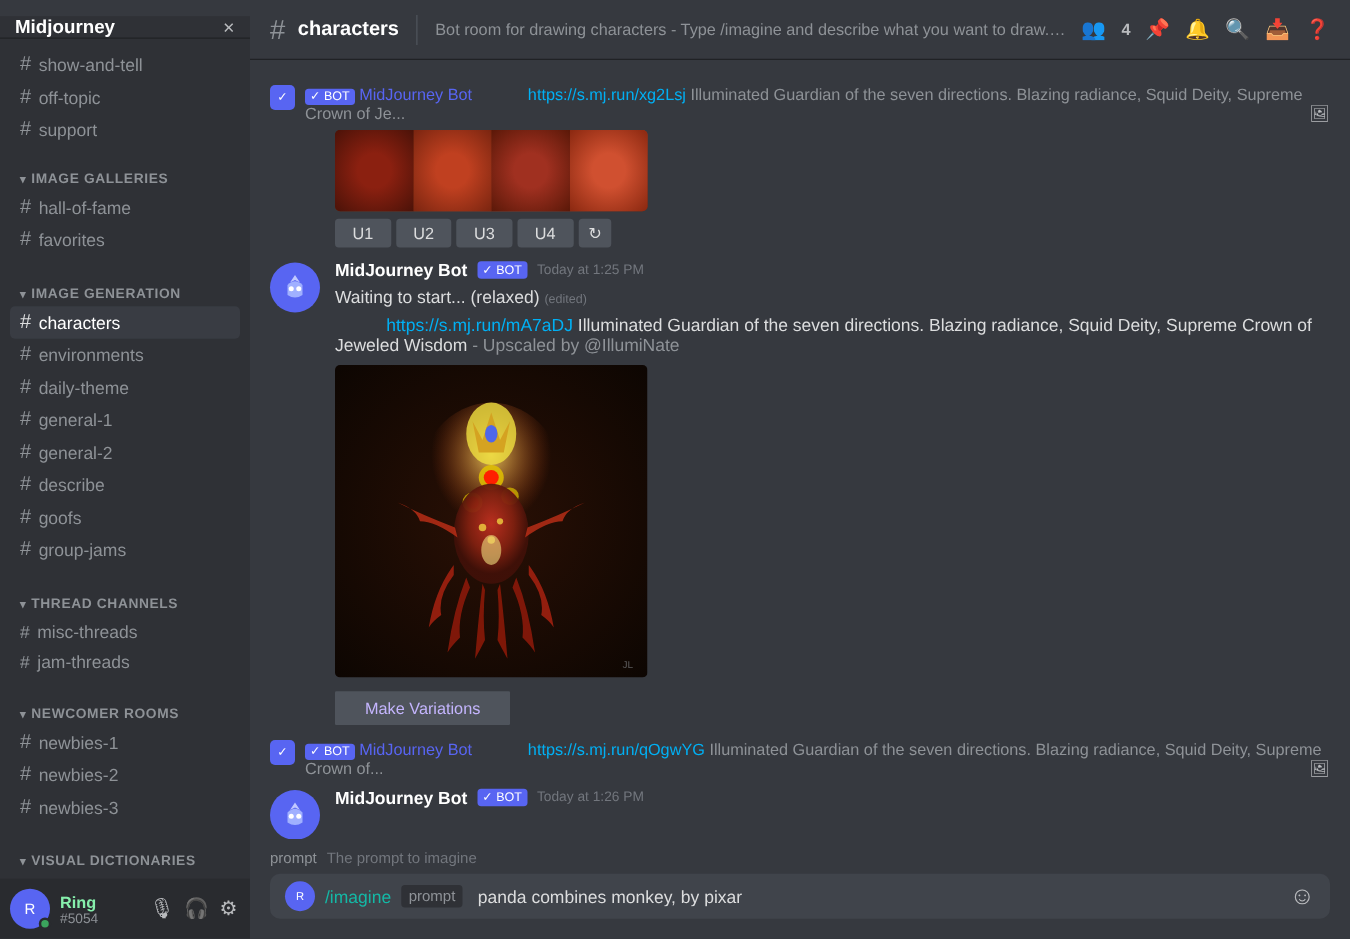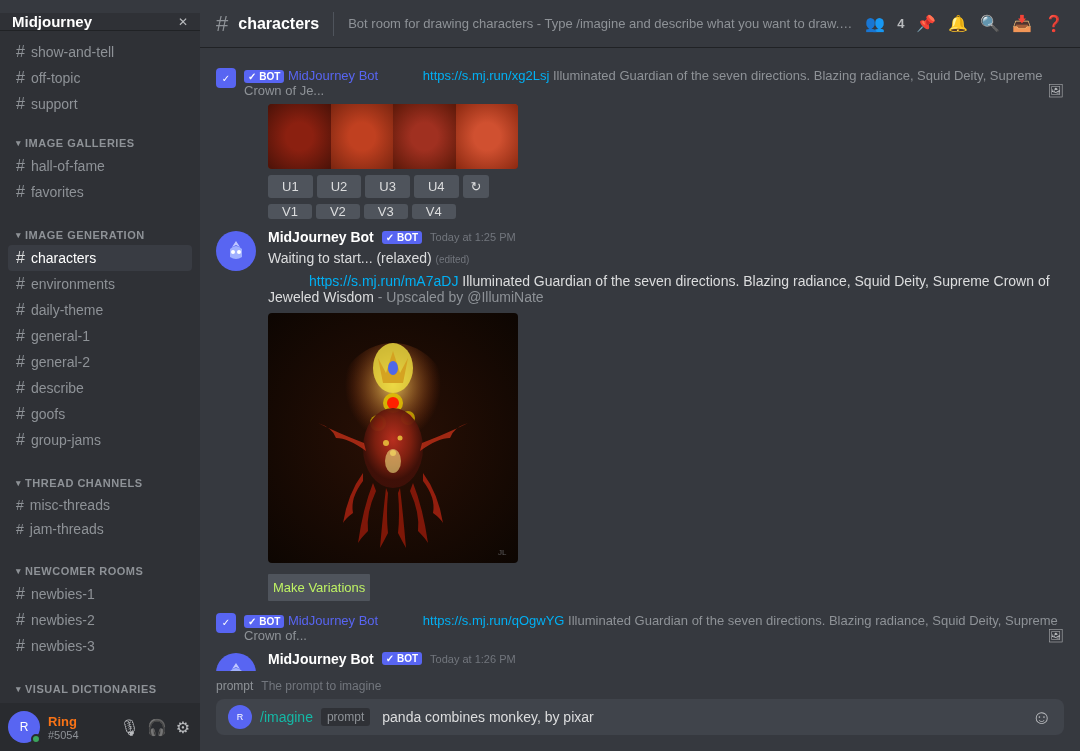--- a/index.html
+++ b/index.html
@@ -22,21 +22,21 @@
     .channel-item.active .channel-hash { color: #dcddde; }
 
     .section-collapse { display: flex; align-items: center; gap: 4px; padding: 4px 8px; cursor: pointer; color: #8e9297; font-size: 11px; font-weight: 700; text-transform: uppercase; letter-spacing: 0.5px; }
     .section-collapse .arrow { font-size: 9px; }
 
     
     .user-bar { display: flex; align-items: center; padding: 8px; background: #292b2f; margin-top: auto; gap: 8px; }
     .user-avatar { width: 32px; height: 32px; border-radius: 50%; background: #5865f2; display: flex; align-items: center; justify-content: center; font-size: 12px; color: #fff; flex-shrink: 0; position: relative; }
     .user-status { width: 10px; height: 10px; background: #3ba55d; border-radius: 50%; border: 2px solid #292b2f; position: absolute; bottom: -1px; right: -1px; }
     .user-info { flex: 1; min-width: 0; }
-    .user-name { font-size: 13px; font-weight: 700; color: #f97316; }
+    .user-name { font-size: 13px; font-weight: 700; color: #86efac; }
     .user-tag { font-size: 11px; color: #8e9297; }
     .user-actions { display: flex; gap: 4px; }
     .user-action-btn { color: #b9bbbe; cursor: pointer; font-size: 16px; padding: 2px; }
 
     
     .main-content { flex: 1; display: flex; flex-direction: column; background: #36393f; overflow: hidden; }
 
     
     .channel-header { height: 48px; display: flex; align-items: center; padding: 0 16px; border-bottom: 1px solid #202225; gap: 10px; flex-shrink: 0; }
     .channel-header-hash { font-size: 22px; color: #8e9297; }
@@ -50,36 +50,36 @@
     .messages-area { flex: 1; overflow-y: auto; padding: 16px 0; display: flex; flex-direction: column; gap: 0; }
     .messages-area::-webkit-scrollbar { width: 6px; }
     .messages-area::-webkit-scrollbar-thumb { background: #202225; border-radius: 3px; }
 
     .message-group { display: flex; gap: 12px; padding: 4px 16px; margin-bottom: 4px; position: relative; }
 
     .message-avatar { width: 40px; height: 40px; border-radius: 50%; background: #5865f2; display: flex; align-items: center; justify-content: center; flex-shrink: 0; font-size: 14px; color: #fff; margin-top: 2px; }
     .message-body { flex: 1; min-width: 0; }
     .message-header { display: flex; align-items: center; gap: 8px; margin-bottom: 4px; }
     .message-author { font-weight: 700; color: #fff; font-size: 14px; }
-    .bot-badge { background: #5865f2; color: #fff; font-size: 10px; font-weight: 700; padding: 1px 4px; border-radius: 3px; }
+    .bot-badge { background: #5865f2; color: #fff; font-size: 10px; font-weight: 400; padding: 1px 4px; border-radius: 3px; }
     .message-timestamp { font-size: 11px; color: #72767d; }
 
     .message-content { color: #dcddde; font-size: 14px; line-height: 1.4; word-break: break-word; }
     .message-link { color: #00b0f4; cursor: pointer; text-decoration: none; margin-left: 41px; }
     .message-edited { font-size: 10px; color: #72767d; }
 
     .bot-system-msg { display: flex; align-items: flex-start; gap: 8px; padding: 4px 16px; }
     .bot-icon { width: 20px; height: 20px; background: #5865f2; border-radius: 4px; display: flex; align-items: center; justify-content: center; font-size: 10px; color: #fff; flex-shrink: 0; }
     .bot-system-content { font-size: 13px; color: #8e9297; flex: 1; }
 
     .upscale-buttons { display: flex; gap: 4px; flex-wrap: wrap; margin-top: 6px; }
     .gen-button { background: #4f545c; color: #dcddde; border: none; padding: 0 14px; border-radius: 3px; cursor: pointer; font-size: 13px; font-weight: 500; }
     .gen-button.refresh-btn { padding: 4px 8px; }
 
-    .make-variations-btn { background: #4f545c; color: #bef264; border: none; padding: 6px 5px; border-radius: 1px; cursor: pointer; font-size: 13px; font-weight: 500; margin-top: 8px; display: inline-block; }
+    .make-variations-btn { background: #4f545c; color: #c4b5fd; border: none; padding: 6px 24px; border-radius: 1px; cursor: pointer; font-size: 13px; font-weight: 500; margin-top: 8px; display: inline-block; }
 
     
     .prompt-bar-wrap { padding: 8px 16px 16px; flex-shrink: 0; }
     .prompt-label-row { display: flex; align-items: center; gap: 8px; margin-bottom: 6px; }
     .prompt-label { font-size: 12px; color: #8e9297; }
     .prompt-label-text { font-size: 12px; color: #72767d; }
 
     .input-bar { background: #40444b; border-radius: 8px; display: flex; align-items: center; padding: 0 12px; gap: 8px; }
     .input-avatar { width: 24px; height: 24px; border-radius: 50%; background: #5865f2; display: flex; align-items: center; justify-content: center; font-size: 9px; color: #fff; flex-shrink: 0; }
     .input-command { color: #14b8a6; font-size: 14px; font-weight: 500; padding: 10px 0; white-space: nowrap; }
@@ -274,26 +274,20 @@
       </div>
 
       <div class="upscale-buttons">
         <button class="gen-button">U1</button>
         <button class="gen-button">U2</button>
         <button class="gen-button">U3</button>
         <button class="gen-button">U4</button>
         <button class="gen-button refresh-btn">↻</button>
       </div>
 
-      <div class="upscale-buttons">
-        <button class="gen-button">V1</button>
-        <button class="gen-button">V2</button>
-        <button class="gen-button">V3</button>
-        <button class="gen-button">V4</button>
-      </div>
     </div>
 
     <div class="message-group">
       <div class="message-avatar">
         <svg width="28" height="28" viewBox="0 0 28 28" fill="none">
           <path d="M14 4 L18 10 L14 8 L10 10 Z" fill="#c0c8ff"></path>
           <path d="M8 12 Q14 6 20 12 L20 20 Q14 24 8 20 Z" fill="#a0b0ff"></path>
           <circle cx="11" cy="15" r="2" fill="#fff"></circle>
           <circle cx="17" cy="15" r="2" fill="#fff"></circle>
         </svg>

